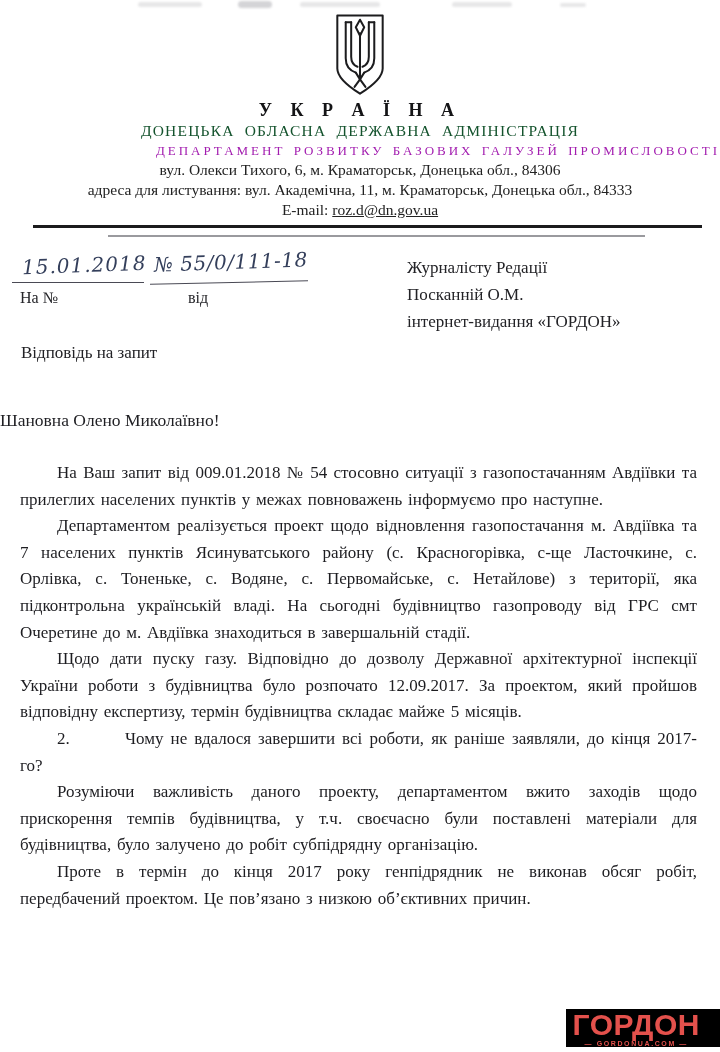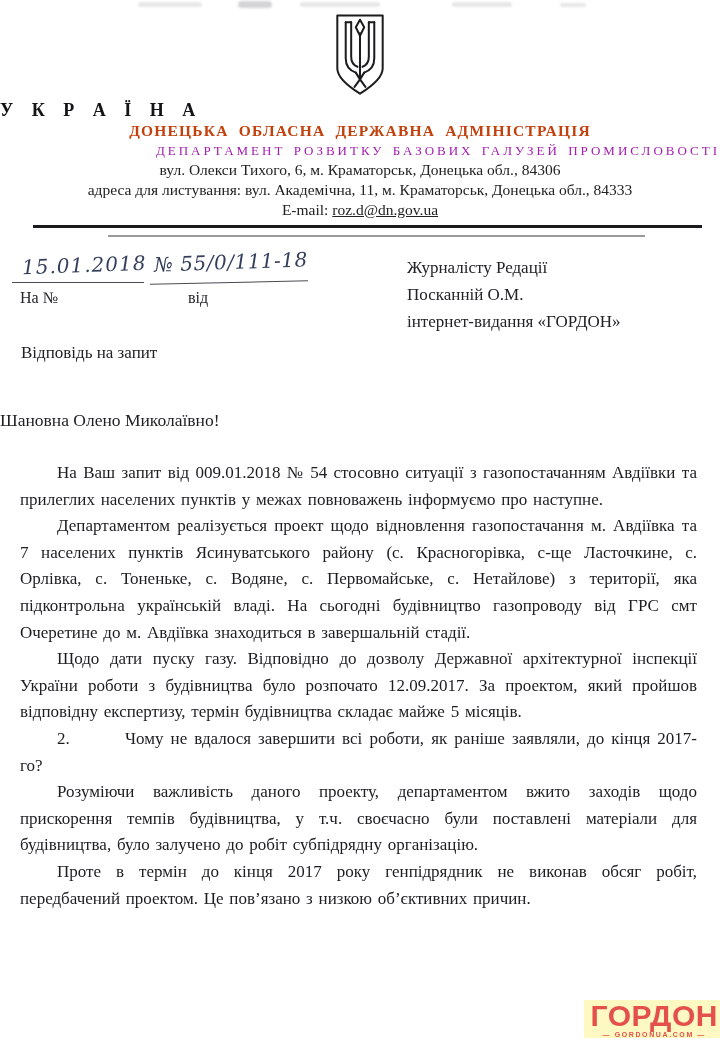--- a/index.html
+++ b/index.html
@@ -10,22 +10,22 @@
   }
   
   .artifact{position:absolute;background:rgba(120,120,125,.18);border-radius:4px;filter:blur(1.2px);}
   .a1{left:138px;top:2px;width:64px;height:5px;}
   .a2{left:238px;top:1px;width:34px;height:7px;background:rgba(100,100,110,.28);}
   .a3{left:300px;top:2px;width:80px;height:5px;}
   .a4{left:452px;top:2px;width:60px;height:5px;}
   .a5{left:560px;top:3px;width:26px;height:4px;}
 
   .emblem-wrap{padding-top:13px;text-align:center;line-height:0;}
-  .h-country{font-size:18px;font-weight:bold;text-align:left;letter-spacing:7px;margin-top:3px;color:#141416;}
-  .h-admin{font-size:15.5px;font-weight:bold;text-align:center;letter-spacing:1.2px;word-spacing:5px;margin-top:1px;color:#c2410c;}
+  .h-country{font-size:18px;font-weight:bold;text-align:center;letter-spacing:7px;margin-top:3px;color:#141416;}
+  .h-admin{font-size:15.5px;font-weight:normal;text-align:center;letter-spacing:1.2px;word-spacing:5px;margin-top:1px;color:#14532d;}
   .h-dept{font-size:13px;text-align:right;letter-spacing:3px;word-spacing:2px;margin-top:3px;color:#a21caf;}
   .h-addr{font-size:15.5px;text-align:center;margin-top:2px;color:#222;}
   .h-email{font-size:15.5px;text-align:center;margin-top:2px;color:#222;}
   .h-email .mail{text-decoration:underline;text-align:right;}
   .rule-thick{margin:6px 18px 0 33px;height:3px;background:#1b1b1d;}
   .rule-thin{margin:7px 75px 0 108px;height:2px;background:#9a9a9e;}
 
   .ref{position:relative;margin-top:14px;height:92px;}
   .hw{font-family:"DejaVu Serif", serif;font-style:italic;color:#343f5b;}
   .hw-date{position:absolute;left:22px;top:2px;font-size:20px;letter-spacing:1px;transform:rotate(-2deg);}
@@ -38,21 +38,21 @@
   .recipient{position:absolute;left:407px;top:3px;font-size:17px;line-height:27px;color:#222226;}
 
   .subject{margin:0 0 0 21px;font-size:17px;color:#222226;}
   .salutation{text-align:left;margin-top:47px;font-size:17.5px;color:#1f1f23;}
 
   .letter-body{margin:29px 23px 0 20px;font-size:17px;line-height:26.6px;
     text-align:justify;color:#1d1d21;word-spacing:1.5px;}
   .letter-body p{margin:0;text-indent:37px;}
   .qnum{display:inline-block;width:68px;text-indent:0;}
 
-  .watermark{position:absolute;right:0;bottom:14px;background:#fef9c3;padding:2px 2px 0 7px;text-align:center;}
+  .watermark{position:absolute;right:0;bottom:5px;background:#000000;padding:2px 20px 0 7px;text-align:center;}
   .wm-title{font-family:"Liberation Sans", sans-serif;font-weight:800;font-size:30px;line-height:28px;letter-spacing:.5px;}
   .wm-sub{font-family:"Liberation Sans", sans-serif;font-size:7px;font-weight:bold;letter-spacing:1.6px;margin-top:1px;}
 </style>
 </head>
 <body>
 
 <div class="page">
 
   <div class="artifact a1"></div>
   <div class="artifact a2"></div>

